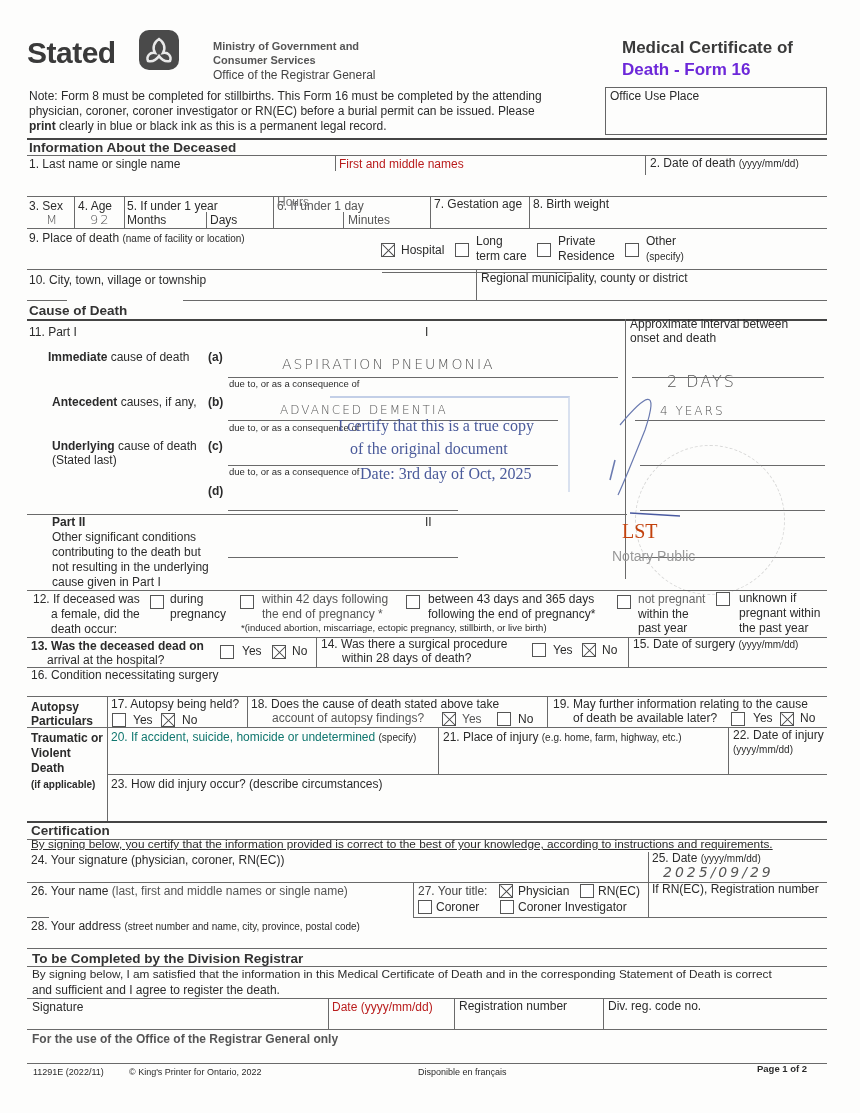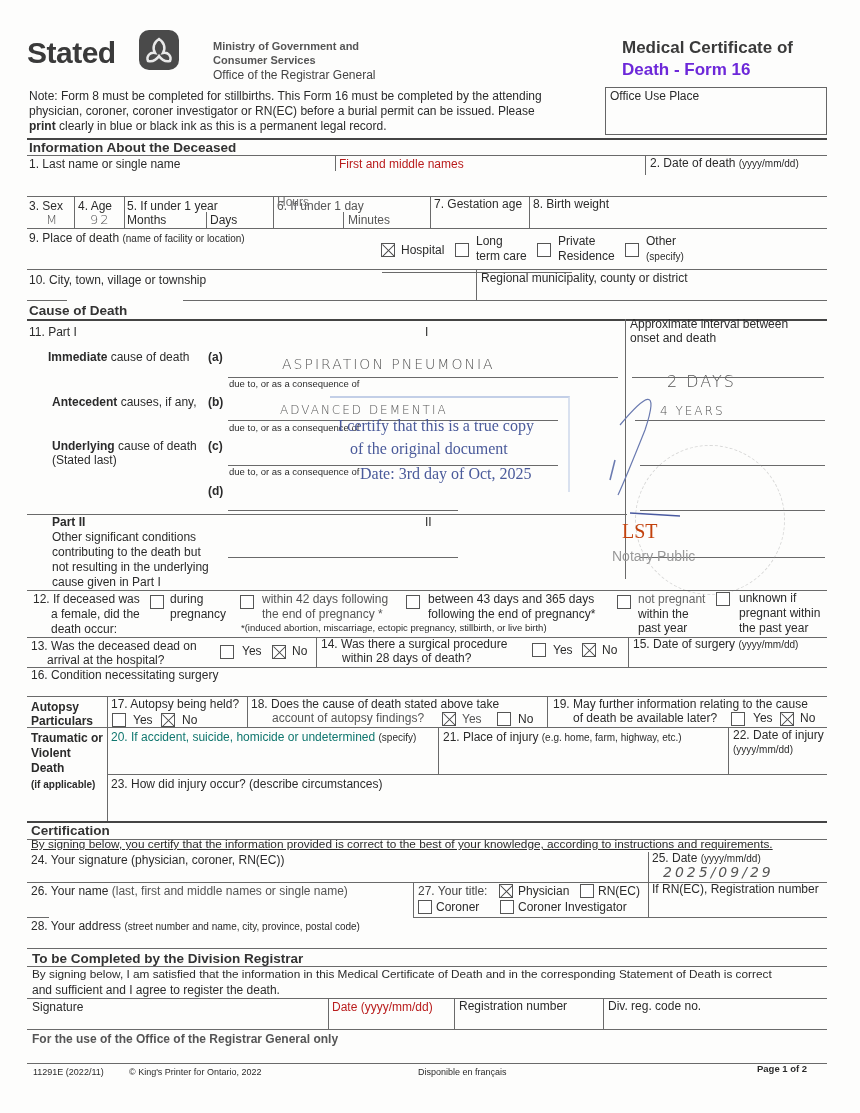--- a/index.html
+++ b/index.html
@@ -181,21 +181,21 @@
 <div class="cb" style="left:617px;top:595px;"></div>
 <div class="t" style="left:638px;top:593px;color:#666;">not pregnant</div>
 <div class="t" style="left:638px;top:608px;">within the</div>
 <div class="t" style="left:638px;top:622px;">past year</div>
 <div class="cb" style="left:716px;top:592px;"></div>
 <div class="t" style="left:739px;top:592px;">unknown if</div>
 <div class="t" style="left:739px;top:607px;">pregnant within</div>
 <div class="t" style="left:739px;top:622px;">the past year</div>
 
 <div class="hl" style="left:27px;top:637px;width:800px;"></div>
-<div class="t" style="left:31px;top:640px;">13. Was the deceased dead on</div>
+<div class="t" style="left:31px;top:640px;font-weight:bold;">13. Was the deceased dead on</div>
 <div class="t" style="left:47px;top:654px;">arrival at the hospital?</div>
 <div class="cb" style="left:220px;top:645px;"></div>
 <div class="t" style="left:242px;top:645px;">Yes</div>
 <div class="cb checked" style="left:272px;top:645px;"></div>
 <div class="t" style="left:292px;top:645px;">No</div>
 <div class="vl" style="left:316px;top:637px;height:31px;"></div>
 <div class="t" style="left:321px;top:638px;">14. Was there a surgical procedure</div>
 <div class="t" style="left:342px;top:652px;">within 28 days of death?</div>
 <div class="cb" style="left:532px;top:643px;"></div>
 <div class="t" style="left:553px;top:644px;">Yes</div>

